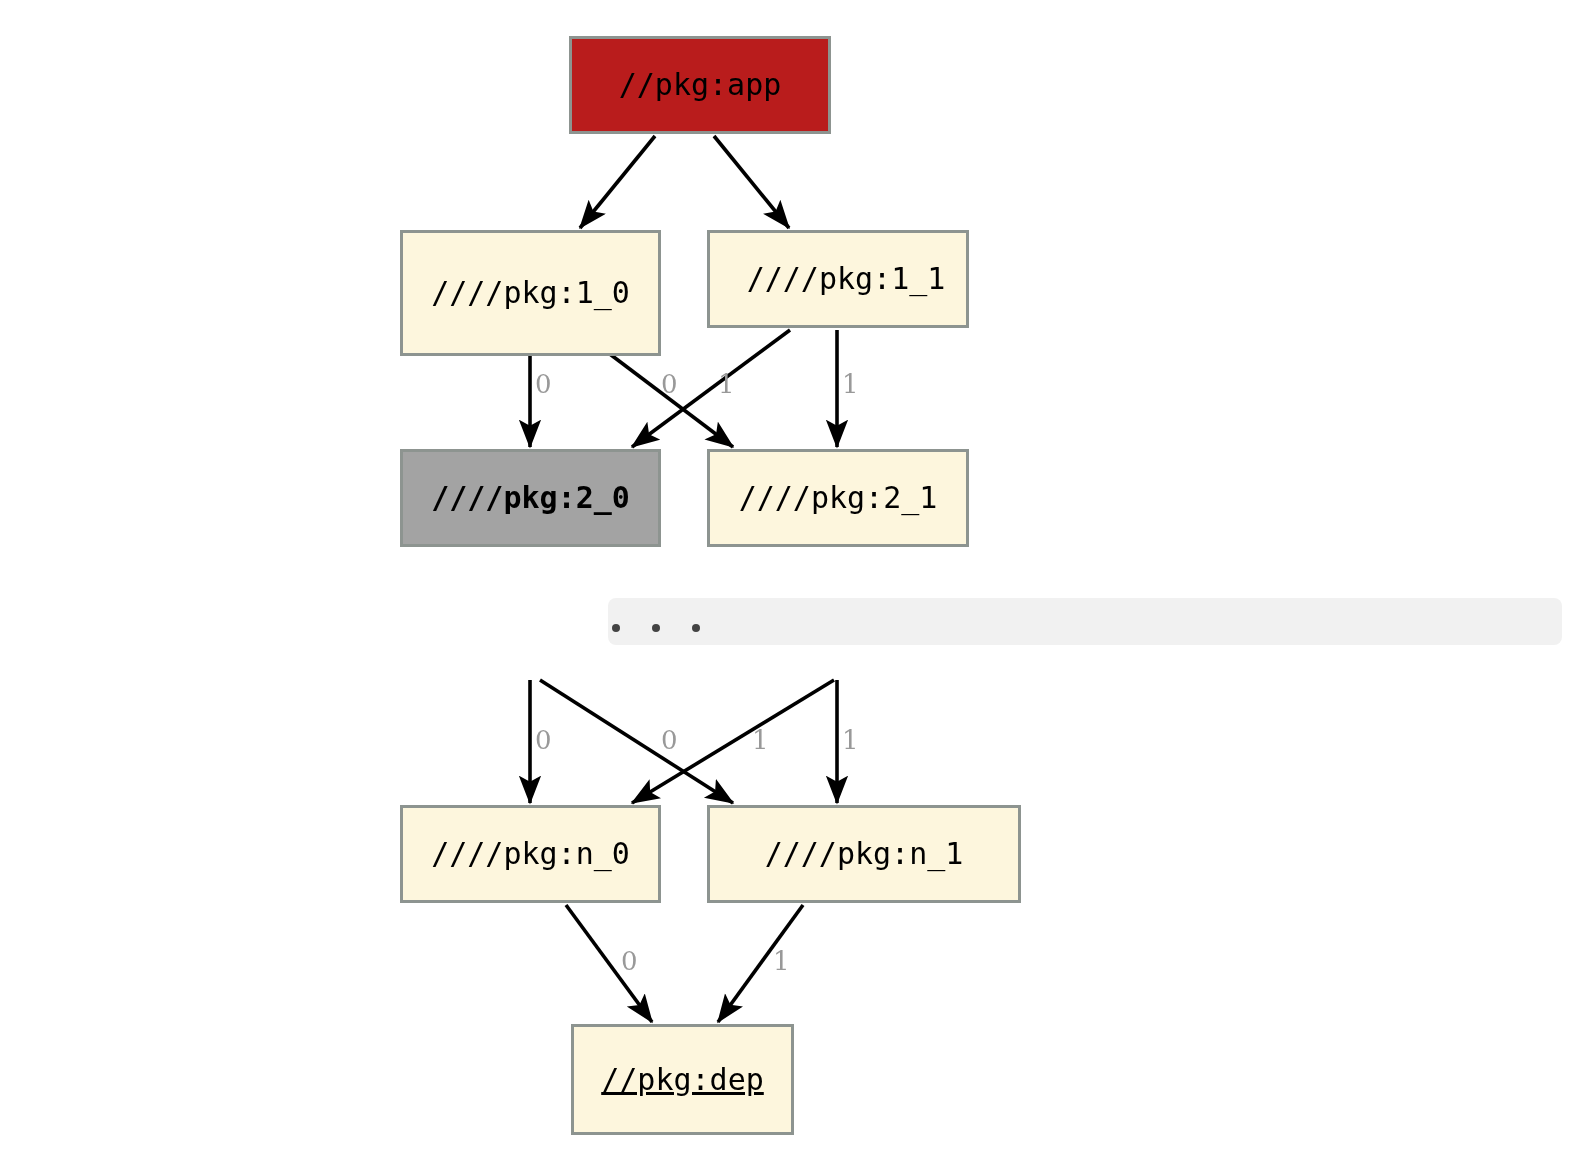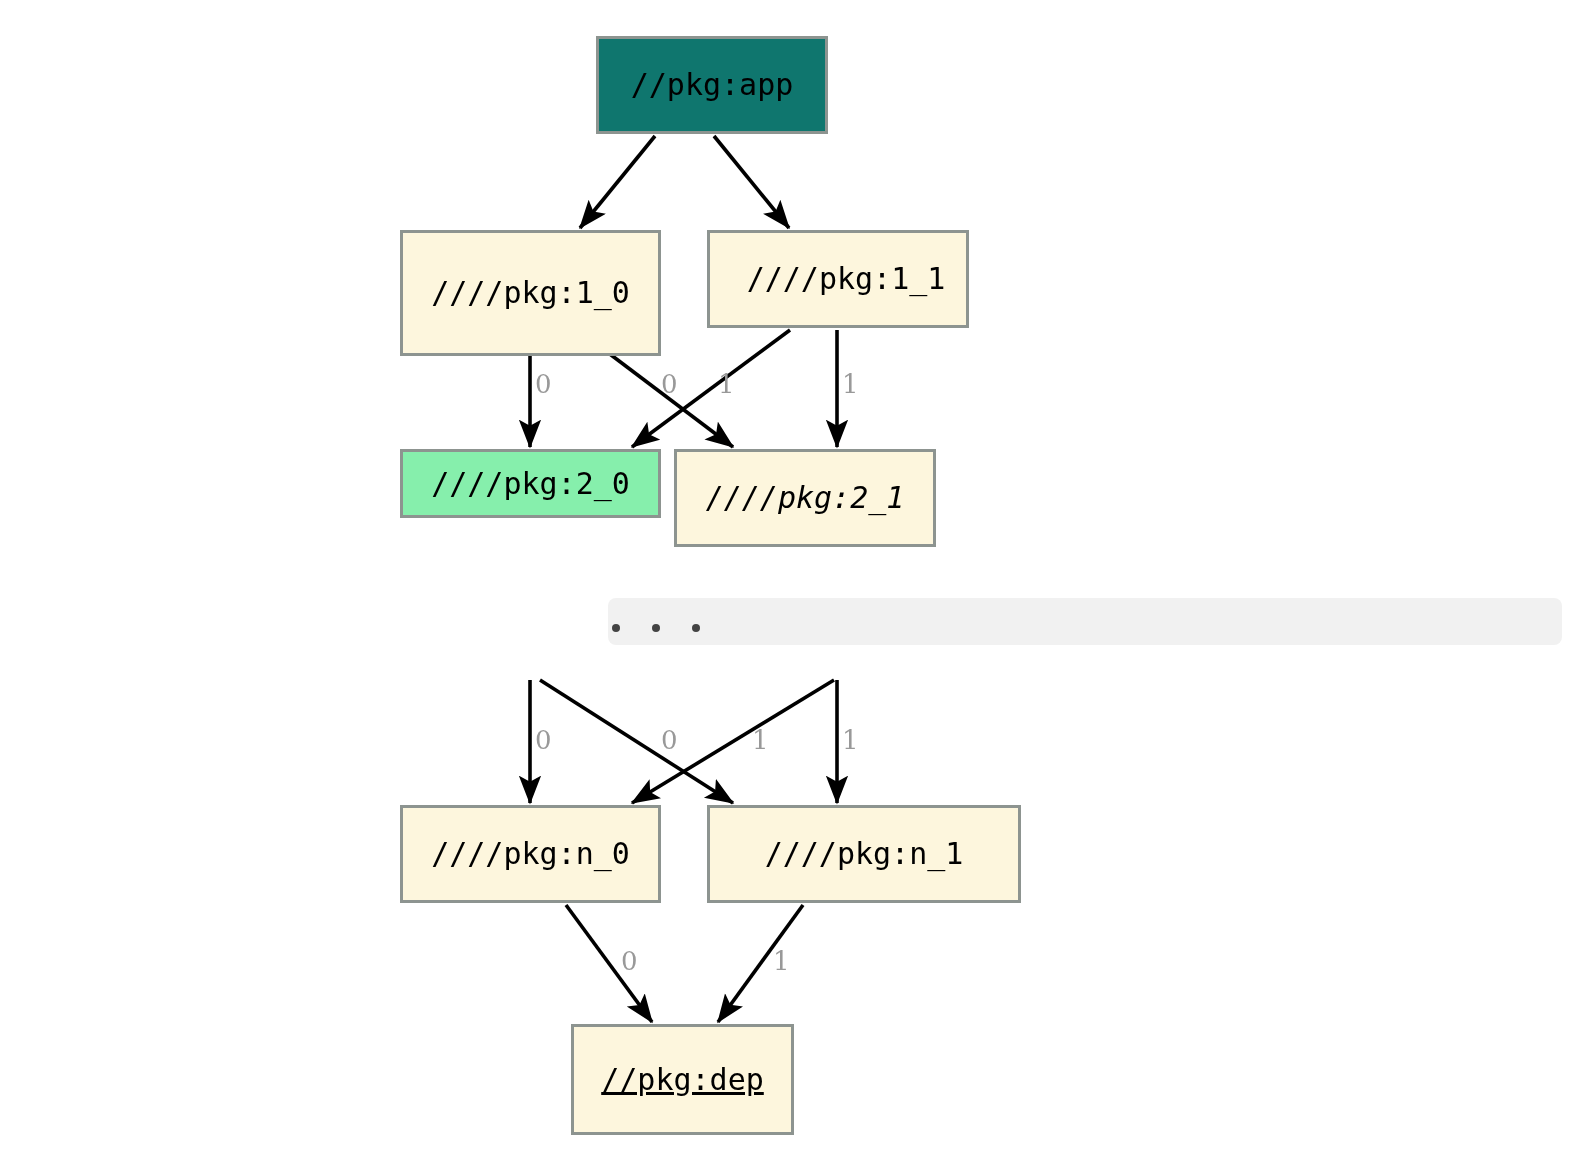--- a/index.html
+++ b/index.html
@@ -101,33 +101,33 @@
         <line x1="530" y1="680" x2="530" y2="803" stroke="#000000" marker-end="url(#arrowhead)"></line>
         <line x1="540" y1="680" x2="733" y2="803" stroke="#000000" marker-end="url(#arrowhead)"></line>
         <line x1="834" y1="680" x2="632" y2="803" stroke="#000000" marker-end="url(#arrowhead)"></line>
         <line x1="837" y1="680" x2="837" y2="803" stroke="#000000" marker-end="url(#arrowhead)"></line>
         <line x1="566" y1="905" x2="652" y2="1022" stroke="#000000" marker-end="url(#arrowhead)"></line>
         <line x1="803" y1="905" x2="718" y2="1022" stroke="#000000" marker-end="url(#arrowhead)"></line>
       </g>
   </svg>
 
   <div id="nodes-root">
-      <div class="node-box" style="left: 596px; top: 36px; width: 232px; height: 98px; background: #0f766e; border-color: rgb(141, 148, 144);">
+      <div class="node-box" style="left: 569px; top: 36px; width: 262px; height: 98px; background: #b91c1c; border-color: rgb(141, 148, 144);">
         <span class="node-label" style="color: rgb(0, 0, 0);">//pkg:app</span>
       </div>
       <div class="node-box" style="left: 400px; top: 230px; width: 261px; height: 126px; background: rgb(253, 246, 221); border-color: rgb(141, 148, 144);">
         <span class="node-label" style="color: rgb(0, 0, 0);">////pkg:1_0</span>
       </div>
       <div class="node-box" style="left: 707px; top: 230px; width: 262px; height: 98px; background: rgb(253, 246, 221); border-color: rgb(141, 148, 144);">
         <span class="node-label" style="color: rgb(0, 0, 0); margin-left: 16px;">////pkg:1_1</span>
       </div>
-      <div class="node-box" style="left: 400px; top: 449px; width: 261px; height: 69px; background: #86efac; border-color: rgb(141, 148, 144);">
+      <div class="node-box" style="left: 400px; top: 449px; width: 261px; height: 98px; background: #a3a3a3; border-color: rgb(141, 148, 144); font-weight: bold;">
         <span class="node-label" style="color: rgb(0, 0, 0);">////pkg:2_0</span>
       </div>
-      <div class="node-box" style="left: 674px; top: 449px; width: 262px; height: 98px; background: rgb(253, 246, 221); border-color: rgb(141, 148, 144); font-style: italic;">
+      <div class="node-box" style="left: 707px; top: 449px; width: 262px; height: 98px; background: rgb(253, 246, 221); border-color: rgb(141, 148, 144);">
         <span class="node-label" style="color: rgb(0, 0, 0);">////pkg:2_1</span>
       </div>
       <div class="node-box" style="left: 400px; top: 805px; width: 261px; height: 98px; background: rgb(253, 246, 221); border-color: rgb(141, 148, 144); text-align: right;">
         <span class="node-label" style="color: rgb(0, 0, 0);">////pkg:n_0</span>
       </div>
       <div class="node-box" style="left: 707px; top: 805px; width: 314px; height: 98px; background: rgb(253, 246, 221); border-color: rgb(141, 148, 144);">
         <span class="node-label" style="color: rgb(0, 0, 0);">////pkg:n_1</span>
       </div>
       <div class="node-box" style="left: 571px; top: 1024px; width: 223px; height: 111px; background: rgb(253, 246, 221); border-color: rgb(141, 148, 144); text-decoration: underline;">
         <span class="node-label" style="color: rgb(0, 0, 0);">//pkg:dep</span>

